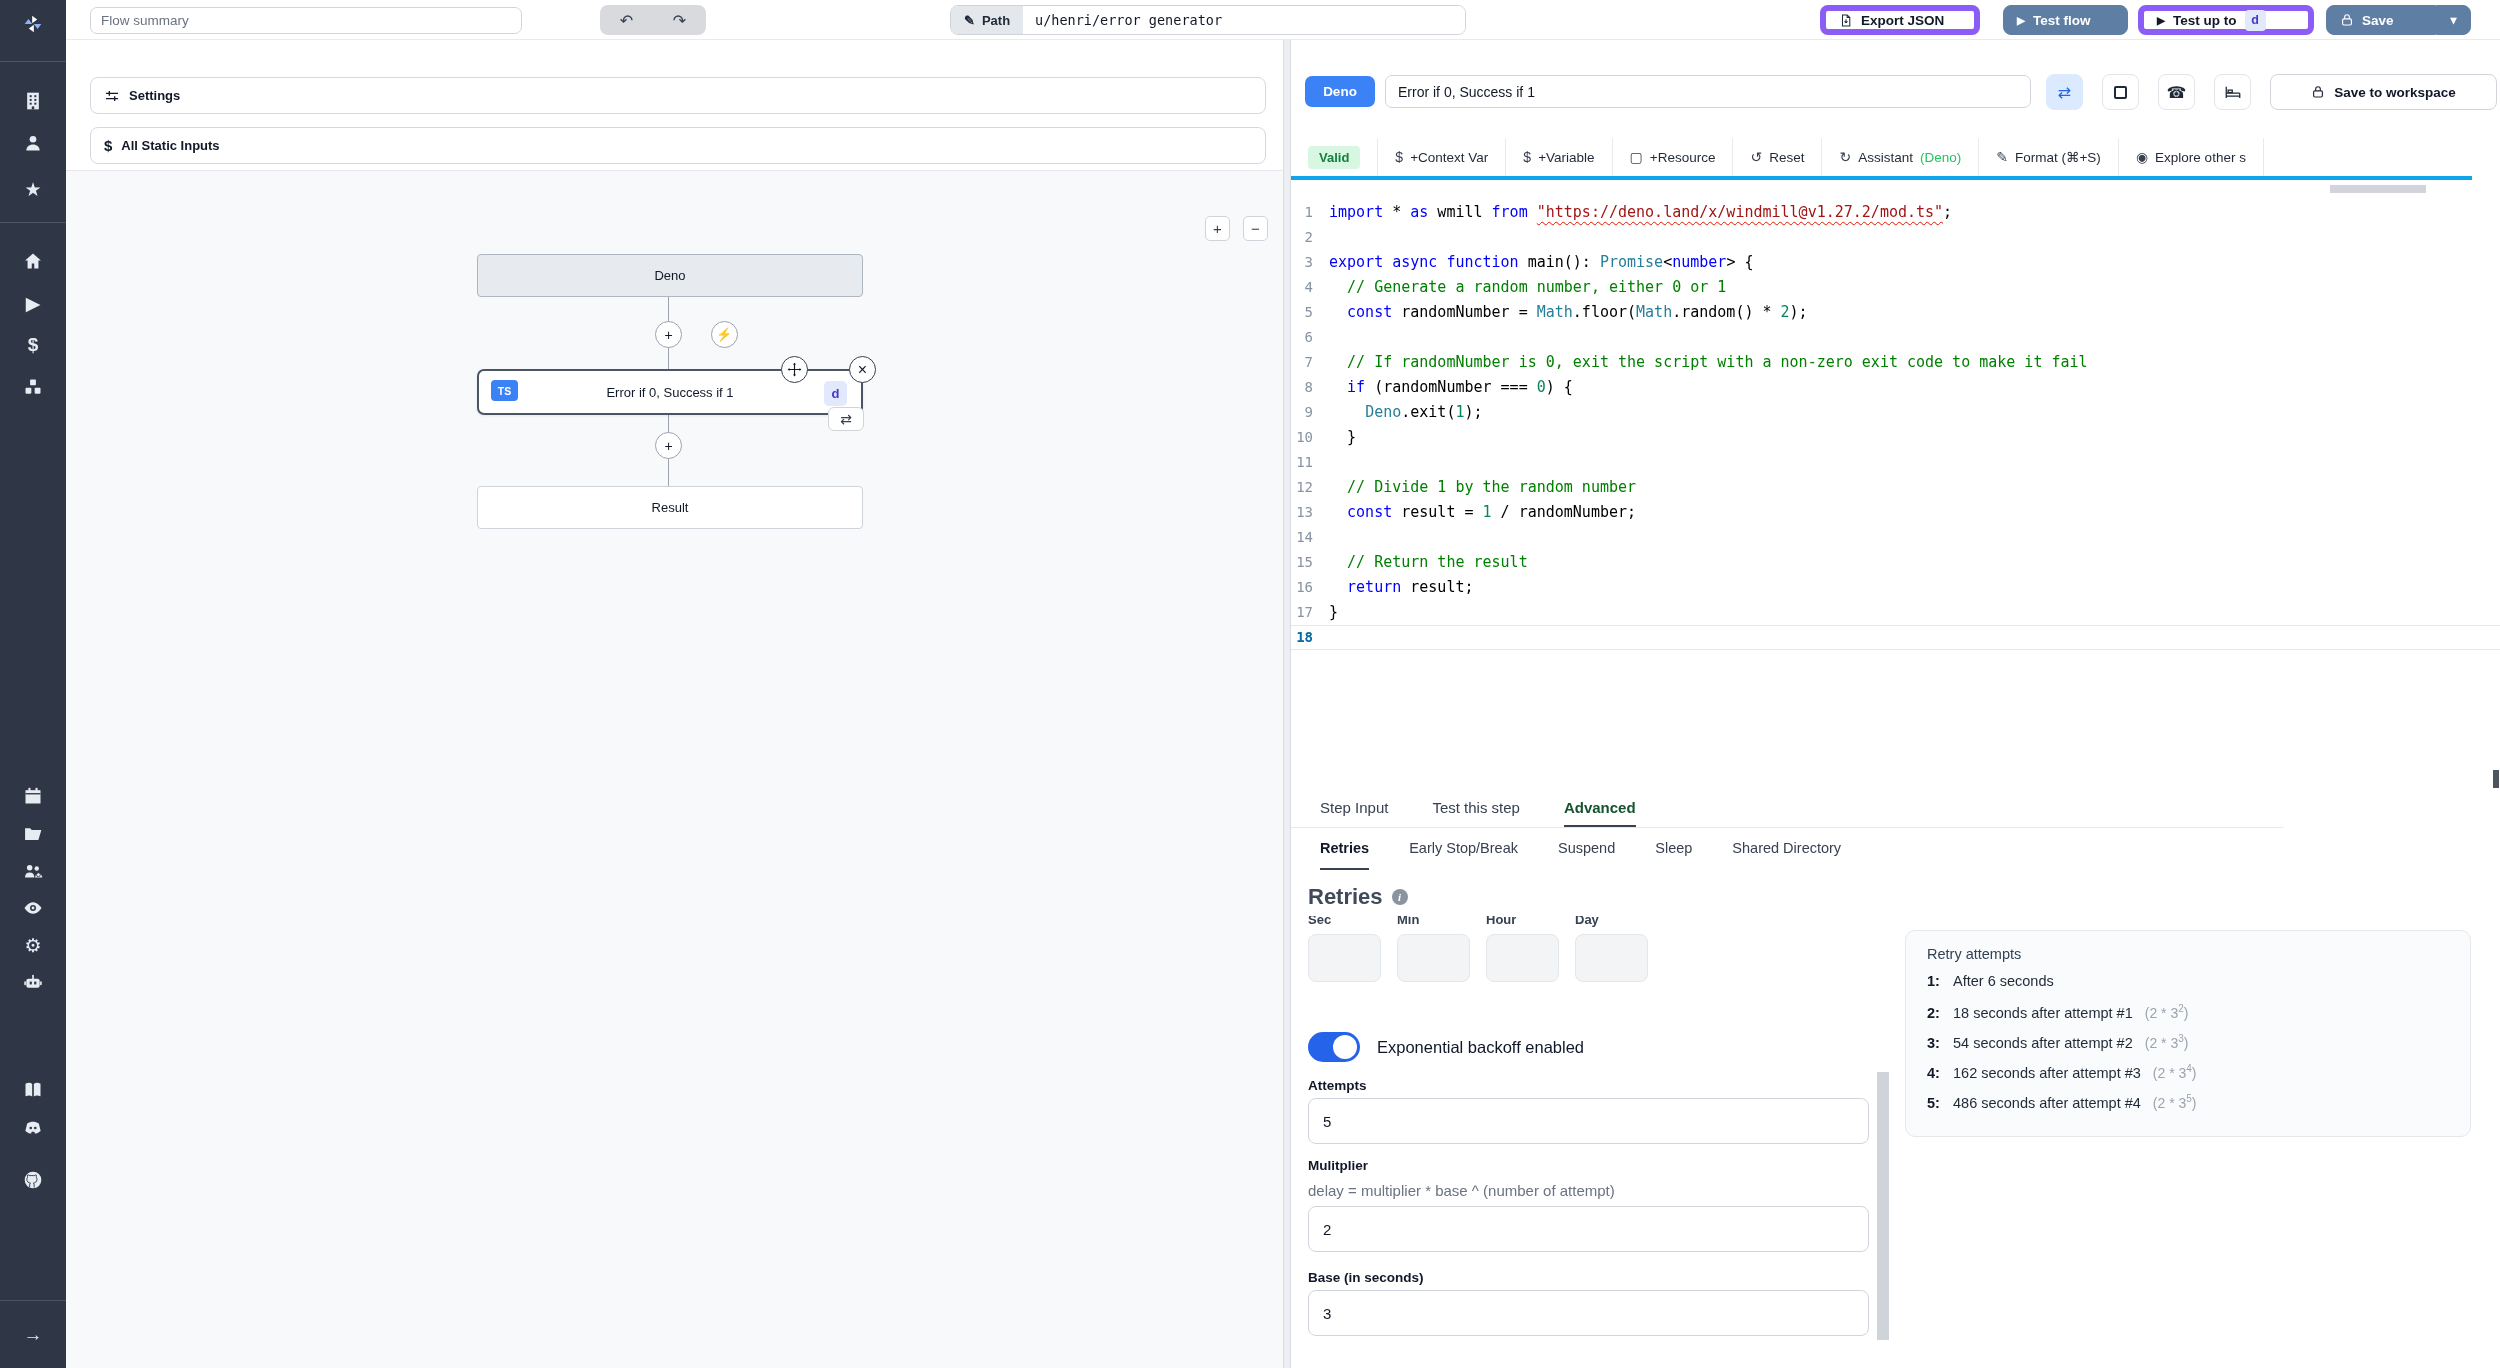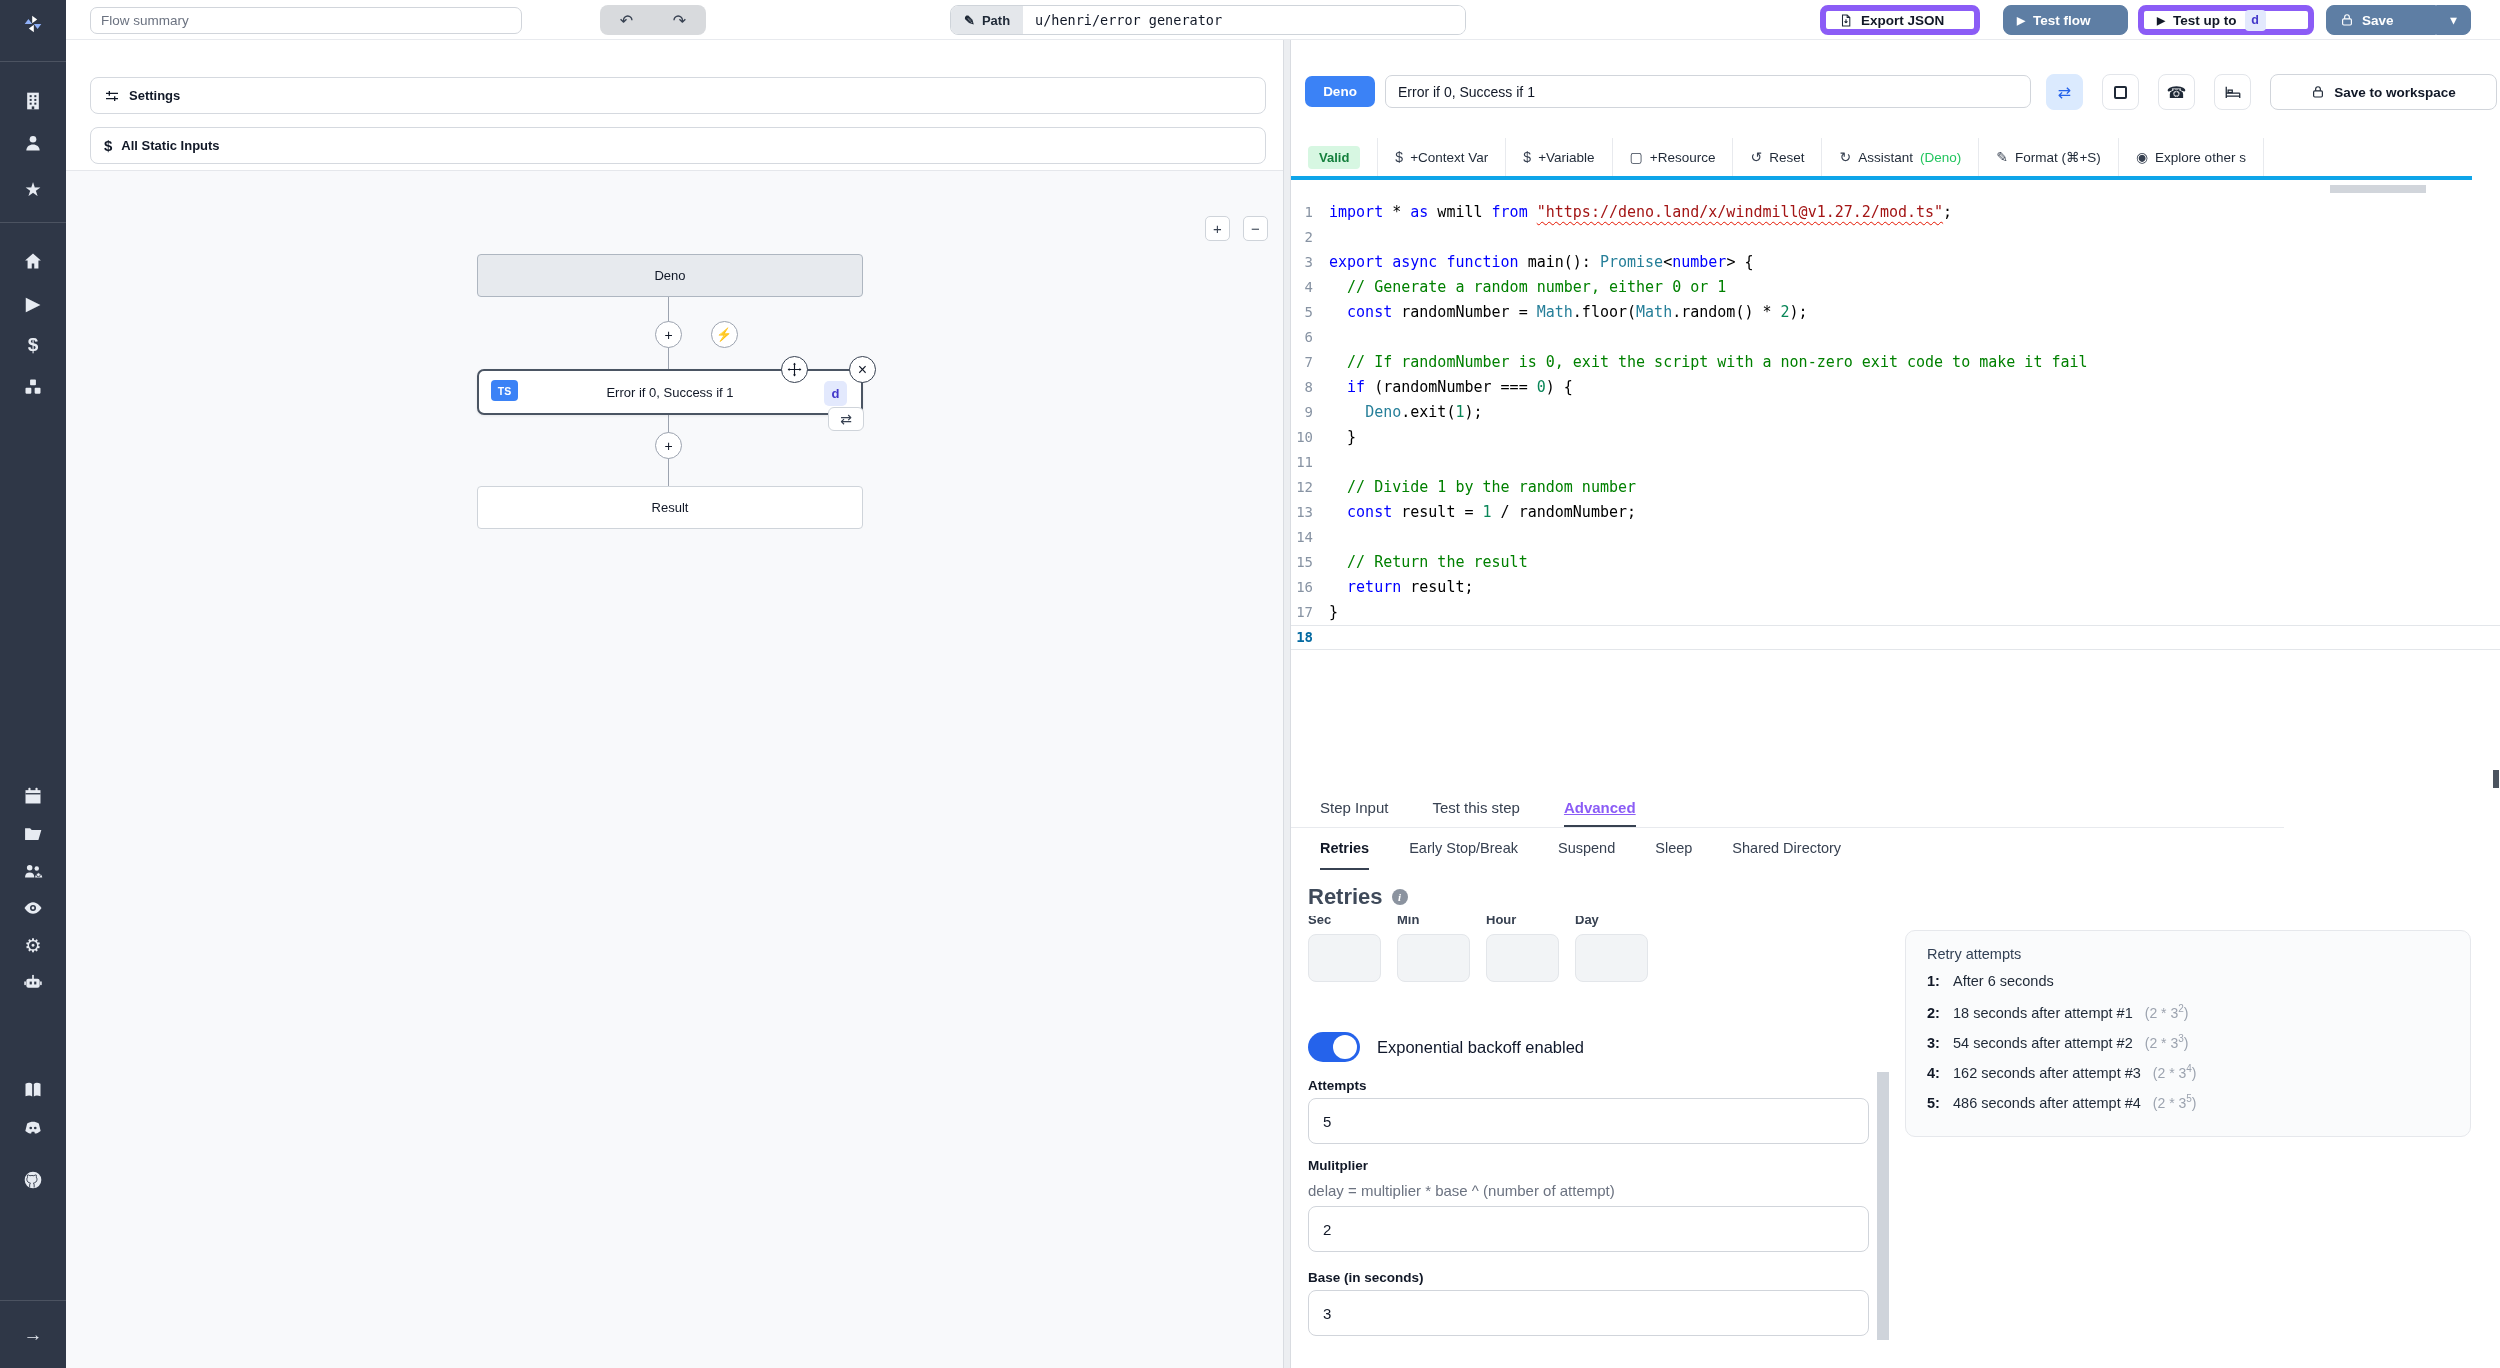--- a/index.html
+++ b/index.html
@@ -119,21 +119,21 @@
   .k { color:#0000ff; } .t { color:#267f99; } .c { color:#008000; } .n { color:#098658; }
   .s { color:#a31515; } .p { color:#000000; }
   .sq { text-decoration:underline; text-decoration-style:wavy; text-decoration-color:#e51400;
     text-decoration-thickness:1px; text-underline-offset:4px; }
   .code-marker { position:absolute; right:1px; top:570px; width:6px; height:18px; background:#1f2937; opacity:.8; }
 
   
   .tabs-row { position:absolute; left:0; top:750px; width:993px; height:38px; border-bottom:1px solid #e8eaee;
     display:flex; padding-left:29px; gap:44px; }
   .tab { display:flex; align-items:center; font-size:15px; color:#374151; cursor:pointer; border-bottom:2px solid transparent; }
-  .tab.on { color:#8b5cf6; font-weight:bold; border-bottom-color:#374151;text-decoration:underline; }
+  .tab.on { color:#14532d; font-weight:bold; border-bottom-color:#374151; }
   .subtabs-row { position:absolute; left:0; top:788px; width:1209px; height:42px; display:flex;
     padding-left:29px; gap:40px; }
   .subtab { display:flex; align-items:center; font-size:14.5px; color:#374151; cursor:pointer; border-bottom:2px solid transparent; }
   .subtab.on { color:#111827; font-weight:bold; border-bottom-color:#374151; }
 
   
   .retries-title { position:absolute; left:17px; top:844px; font-size:22px; font-weight:bold; color:#3f4a5a;
     display:flex; align-items:center; gap:9px; }
   .info-dot { width:16px; height:16px; border-radius:50%; background:#8b939f; color:#fff; font-size:11px;
     font-weight:bold; font-family:"Liberation Serif", serif; font-style:italic; display:inline-flex;

